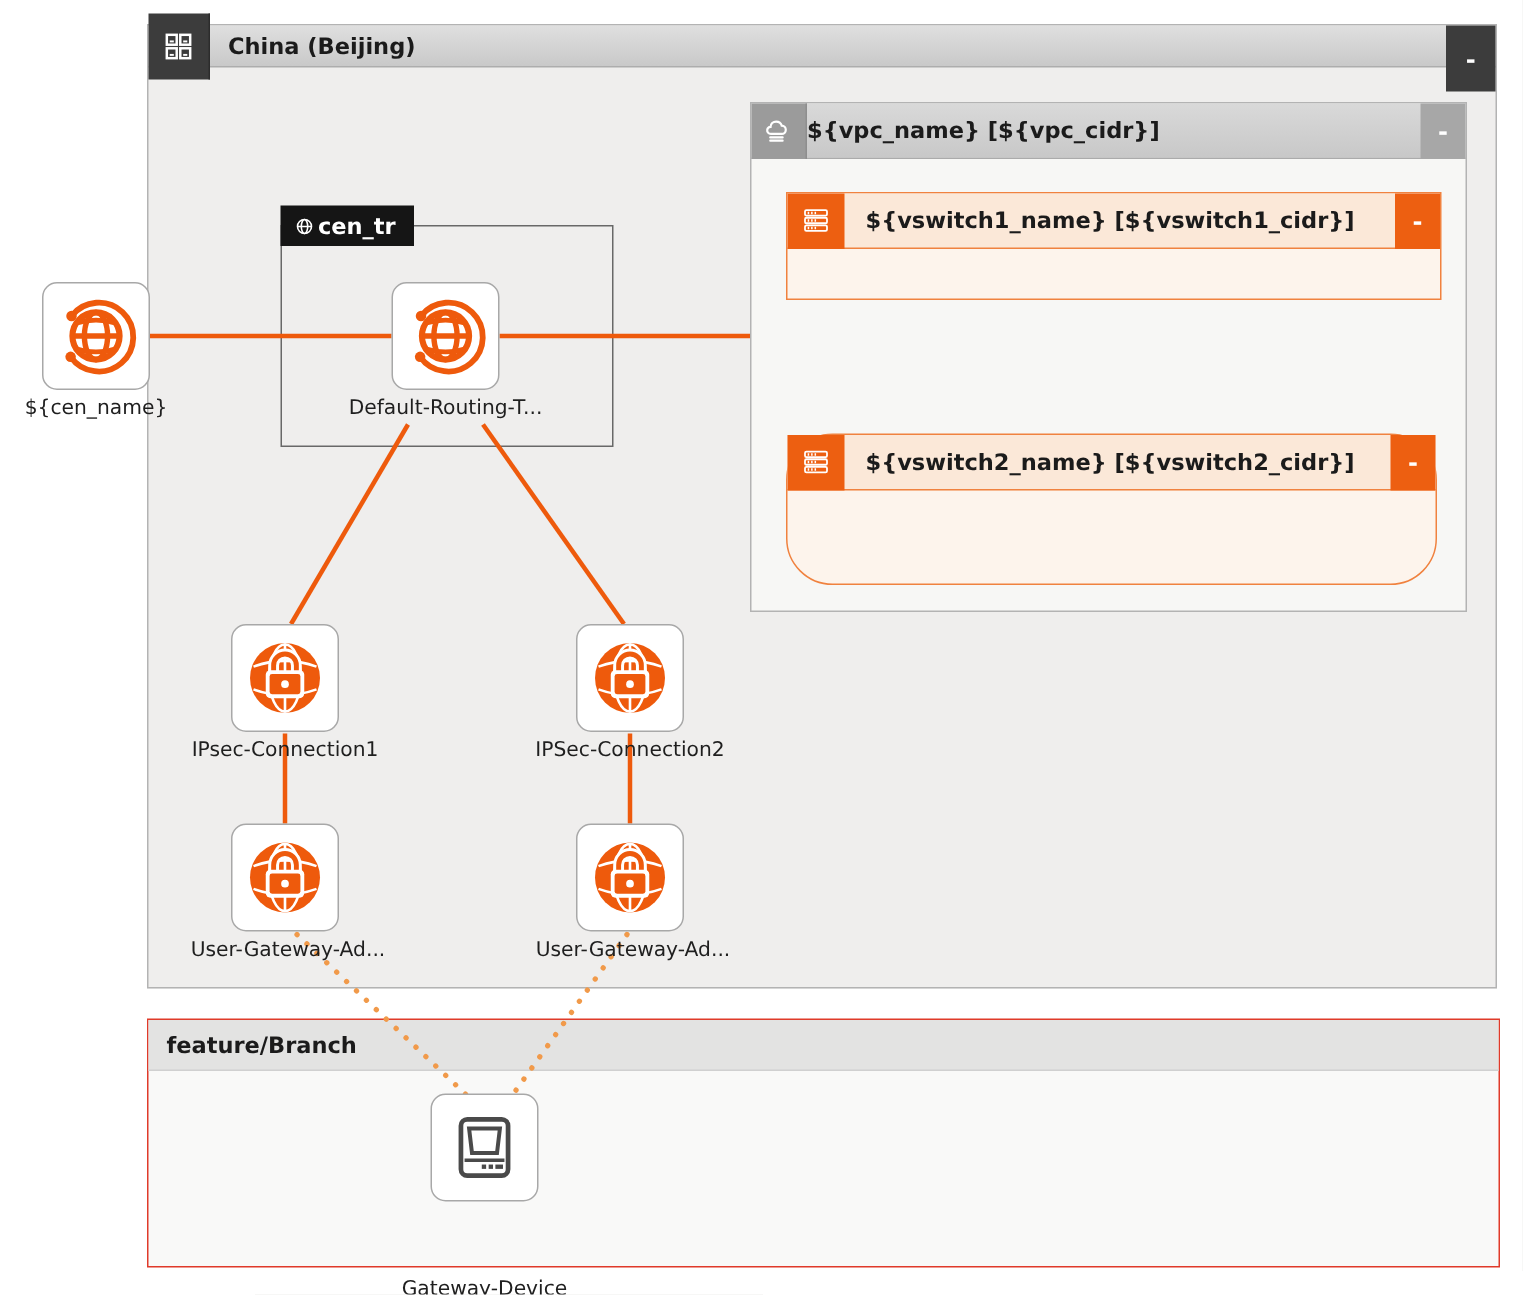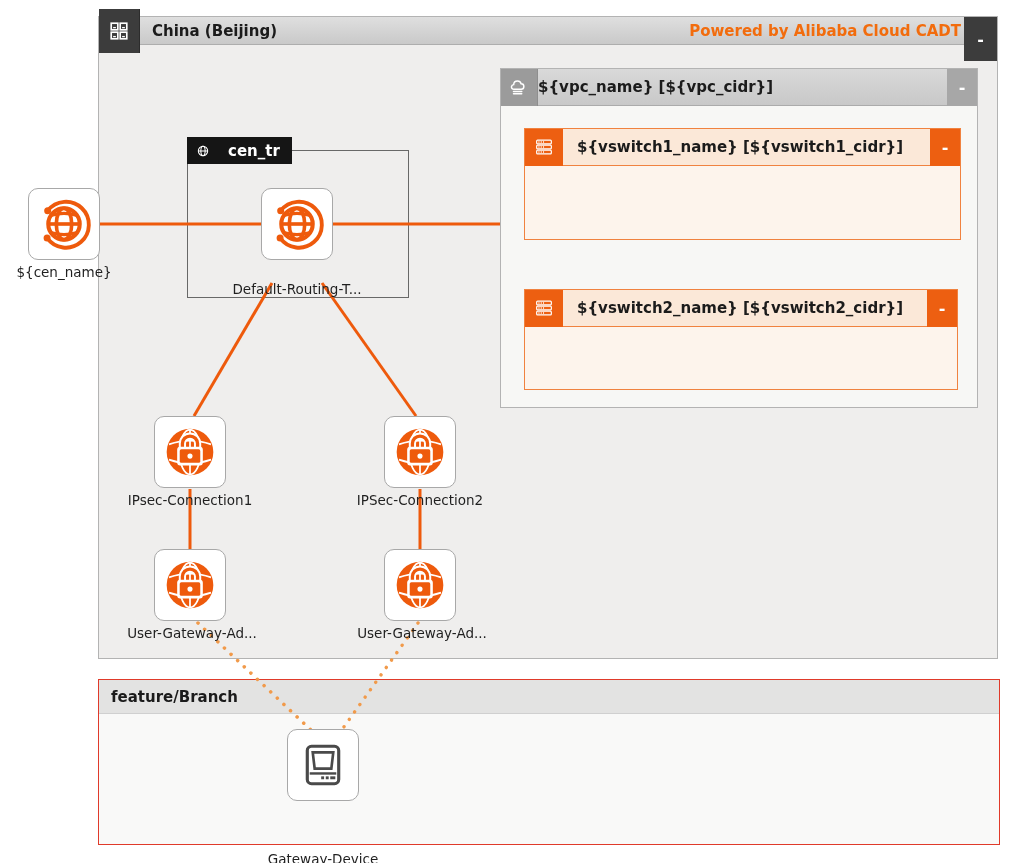--- a/index.html
+++ b/index.html
@@ -68,43 +68,43 @@
     display:flex;align-items:center;justify-content:center;
     border-right:1px solid #8e8e8e;
   }
   .vpc-title{margin-left:0;font-weight:bold;font-size:15px;color:var(--header-text);}
   .vpc .minus-btn{width:30px;height:37px;background:#a7a7a7;}
 
   
   .vswitch{
     background:#fdf4ec;border:1px solid #f0823f;z-index:1;
   }
-  .vsw1{left:524px;top:128px;width:437px;height:112px;}
-  .vsw2{left:524px;top:289px;width:434px;height:101px;}
+  .vsw1{left:524px;top:128px;width:437px;height:72px;}
+  .vsw2{left:524px;top:289px;width:434px;height:101px;border-radius:31px;}
   .vsw-header{
     position:absolute;left:0;top:0;right:0;height:37px;
     background:#fbe8d8;border-bottom:1px solid #f0823f;
     display:flex;align-items:center;
   }
   .vsw-corner{
     width:38px;height:37px;background:#ed5f11;flex:none;
     display:flex;align-items:center;justify-content:center;
   }
   .vsw-title{margin-left:14px;font-weight:bold;font-size:15px;color:var(--header-text);}
   .vswitch .minus-btn{width:30px;height:37px;background:#ed5f11;}
 
   
   .centr-box{
     left:187px;top:150px;width:222px;height:148px;
     border:1px solid #686868;background:transparent;z-index:1;
   }
   .centr-label{
     left:187px;top:137px;height:27px;
     background:#151515;color:#ffffff;
-    display:flex;align-items:center;gap:17px;
+    display:flex;align-items:center;gap:1px;
     padding:0 12px 0 8px;z-index:4;
     font-weight:bold;font-size:15px;
   }
 
   
   .branch{
     left:98px;top:679px;width:902px;height:166px;
     background:#f9f9f8;border:1px solid var(--branch-border);z-index:1;
   }
   .branch-header{
@@ -144,21 +144,20 @@
         </g>
         <g fill="#ffffff" stroke="none">
           <rect x="5.6" y="7.6" width="3" height="1.4"></rect>
           <rect x="15.4" y="7.6" width="3" height="1.4"></rect>
           <rect x="5.6" y="17.4" width="3" height="1.4"></rect>
           <rect x="15.4" y="17.4" width="3" height="1.4"></rect>
         </g>
       </svg>
     </div>
     <span class="region-title">China (Beijing)</span>
-    <span class="powered">Powered by Alibaba Cloud CADT</span>
     <div class="minus-btn">-</div>
   </div>
 </div>
 
 <div class="abs vpc">
   <div class="vpc-header">
     <div class="vpc-corner">
       <svg width="22" height="22" viewBox="0 0 24 24" fill="none" stroke="#ffffff" stroke-width="1.6" stroke-linecap="round">
         <path d="M6.5 14.5 C4.6 14.5 3.6 13 3.8 11.6 C4 10.3 5 9.5 6.2 9.4 C6.3 7.2 8 5.5 10.3 5.5 C12.2 5.5 13.8 6.6 14.3 8.4 C16 8.4 17.3 9.7 17.3 11.4 C17.3 13.1 16.1 14.5 14.4 14.5 Z"></path>
         <line x1="6" y1="17" x2="15" y2="17"></line>
@@ -270,21 +269,21 @@
     <circle cx="24" cy="24" r="13" stroke-width="3.4"></circle>
     <line x1="11.5" y1="24" x2="36.5" y2="24" stroke-width="3"></line>
     <path d="M13 17 Q24 13.4 35 17" stroke-width="2.6"></path>
     <path d="M13 31 Q24 34.6 35 31" stroke-width="2.6"></path>
     <ellipse cx="24" cy="24" rx="6.4" ry="13" stroke-width="3"></ellipse>
     <path d="M10.5 13 A19 19 0 1 1 10 35.5" stroke-width="3.2" stroke-linecap="round"></path>
     <circle cx="10.5" cy="13" r="2.9" fill="#ee5a0c" stroke="none"></circle>
     <circle cx="10" cy="35.5" r="2.9" fill="#ee5a0c" stroke="none"></circle>
   </svg>
 </div>
-<div class="node-label" style="left:187px;top:281px;">Default-Routing-T...</div>
+<div class="node-label" style="left:187px;top:264px;">Default-Routing-T...</div>
 
 <div class="node" style="left:154px;top:416px;">
   <svg width="56" height="56" viewBox="0 0 48 48">
     <circle cx="24" cy="24" r="20" fill="#ee5a0c"></circle>
     <g fill="none" stroke="#ffffff" stroke-width="1.5">
       <path d="M6 17.5 Q24 11 42 17.5"></path>
       <path d="M6 30.5 Q24 37 42 30.5"></path>
       <ellipse cx="24" cy="24" rx="9" ry="19.2"></ellipse>
       <line x1="24" y1="4.5" x2="24" y2="43.5"></line>
     </g>

